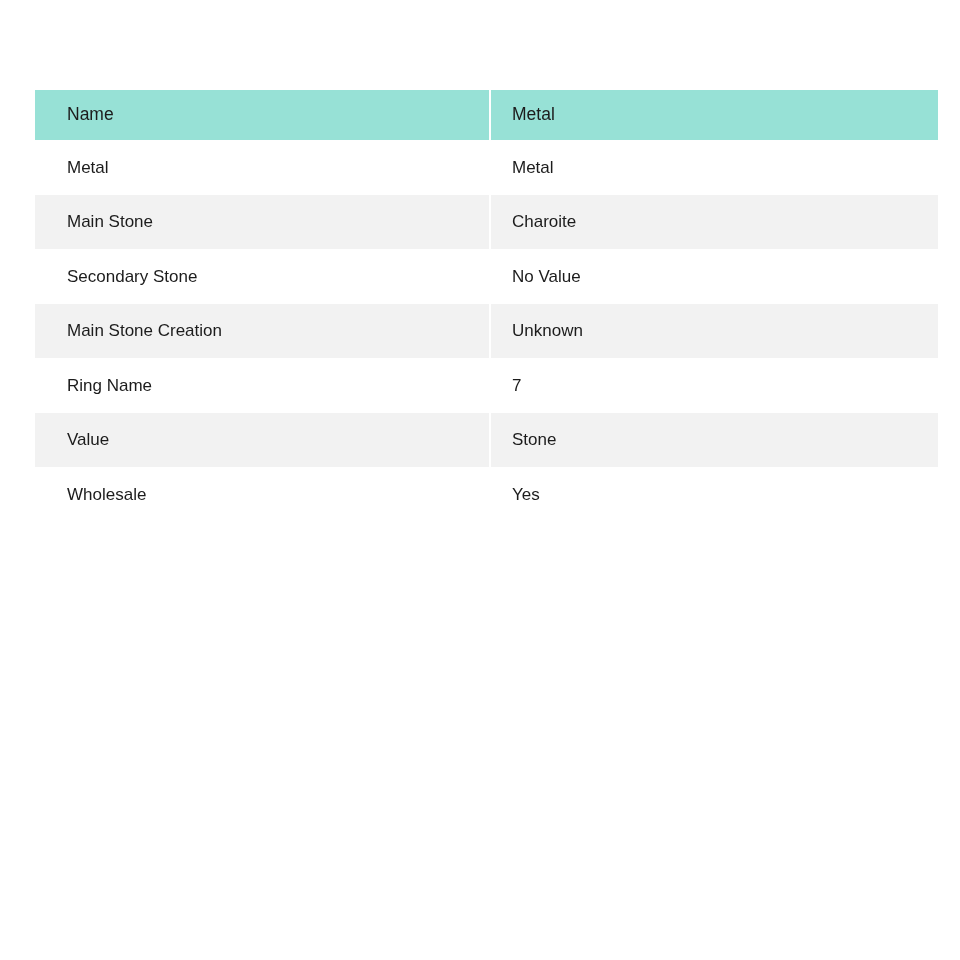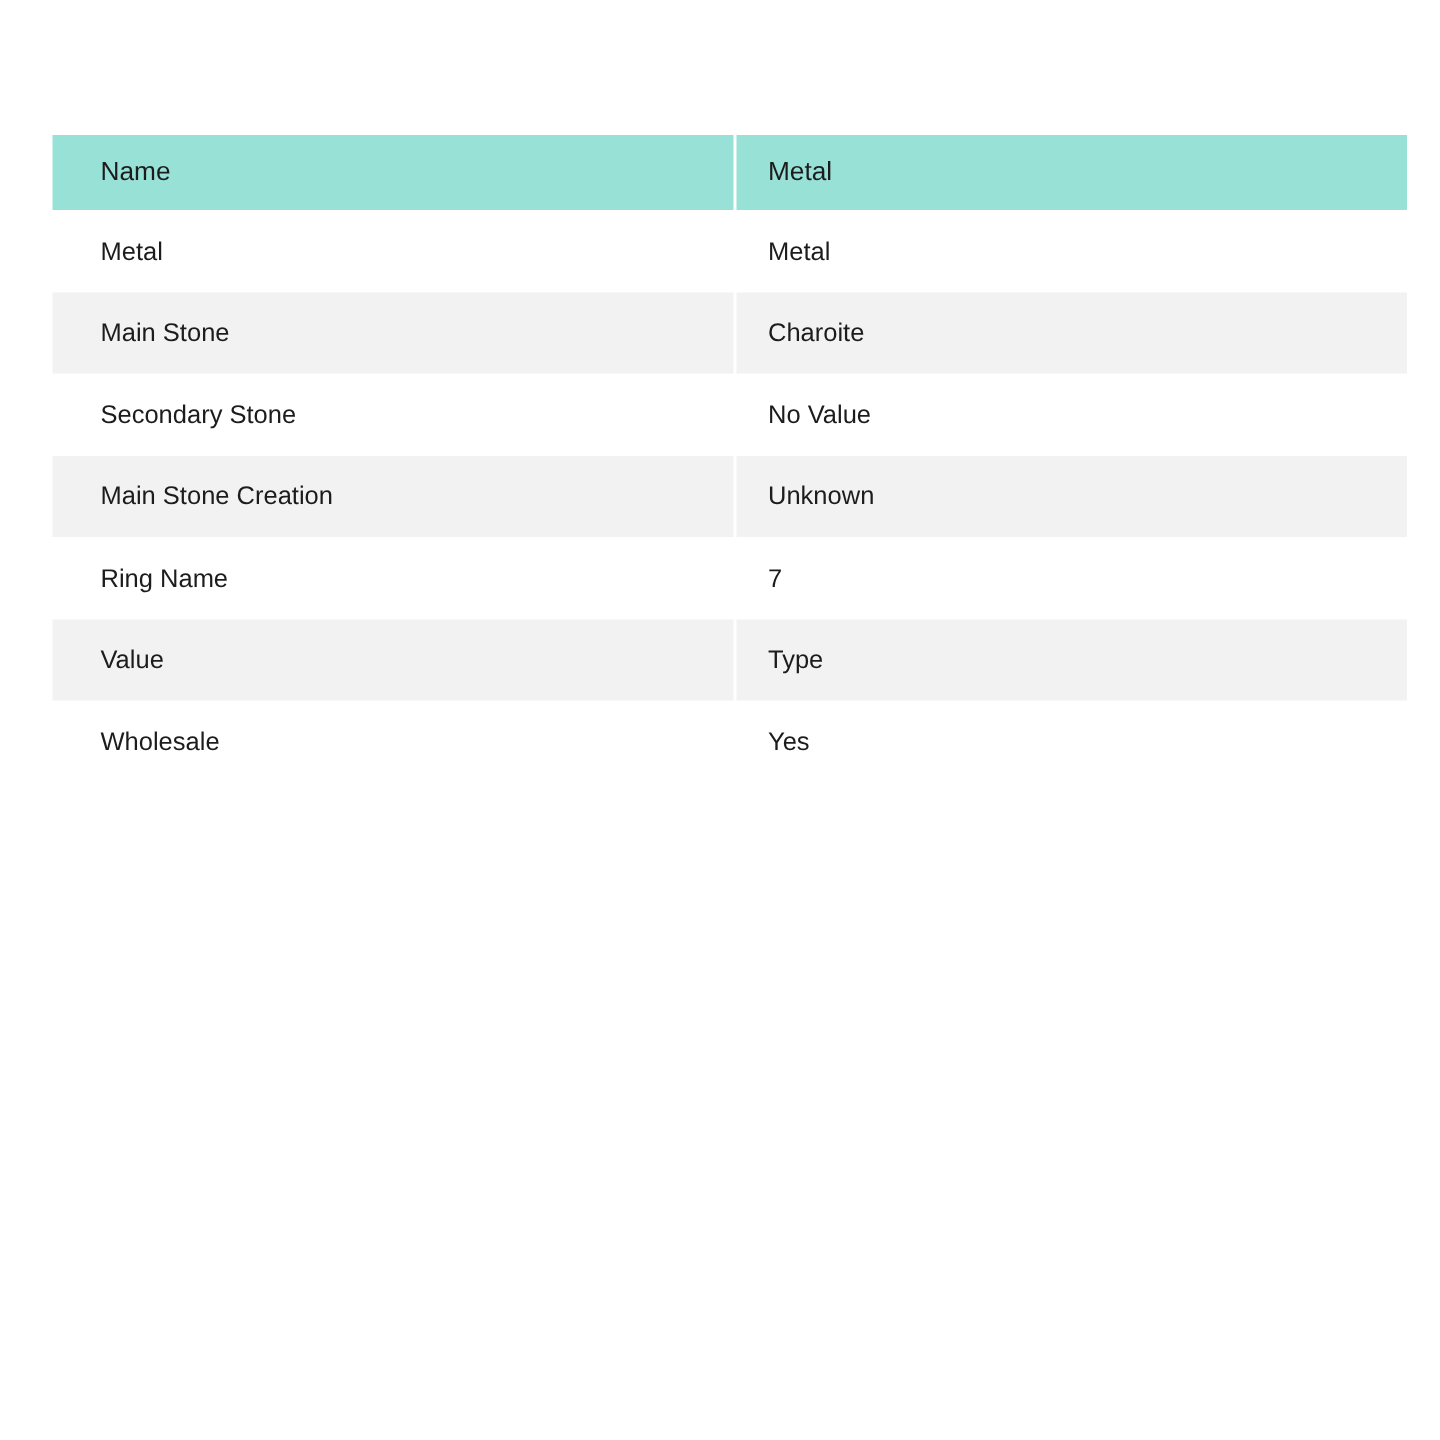--- a/index.html
+++ b/index.html
@@ -104,21 +104,21 @@
     <div class="cell value">
       <span>7</span>
     </div>
   </div>
 
   <div class="row data-row alt">
     <div class="cell name">
       <span>Value</span>
     </div>
     <div class="cell value">
-      <span>Type</span>
+      <span>Stone</span>
     </div>
   </div>
 
   <div class="row data-row">
     <div class="cell name">
       <span>Wholesale</span>
     </div>
     <div class="cell value">
       <span>Yes</span>
     </div>

